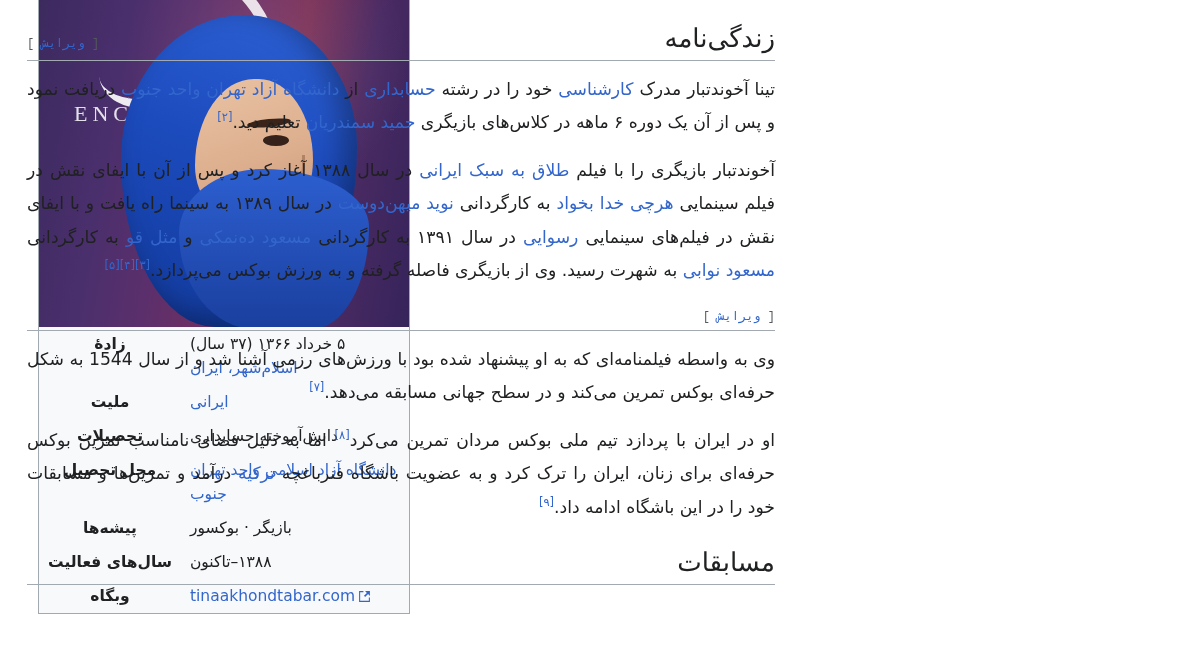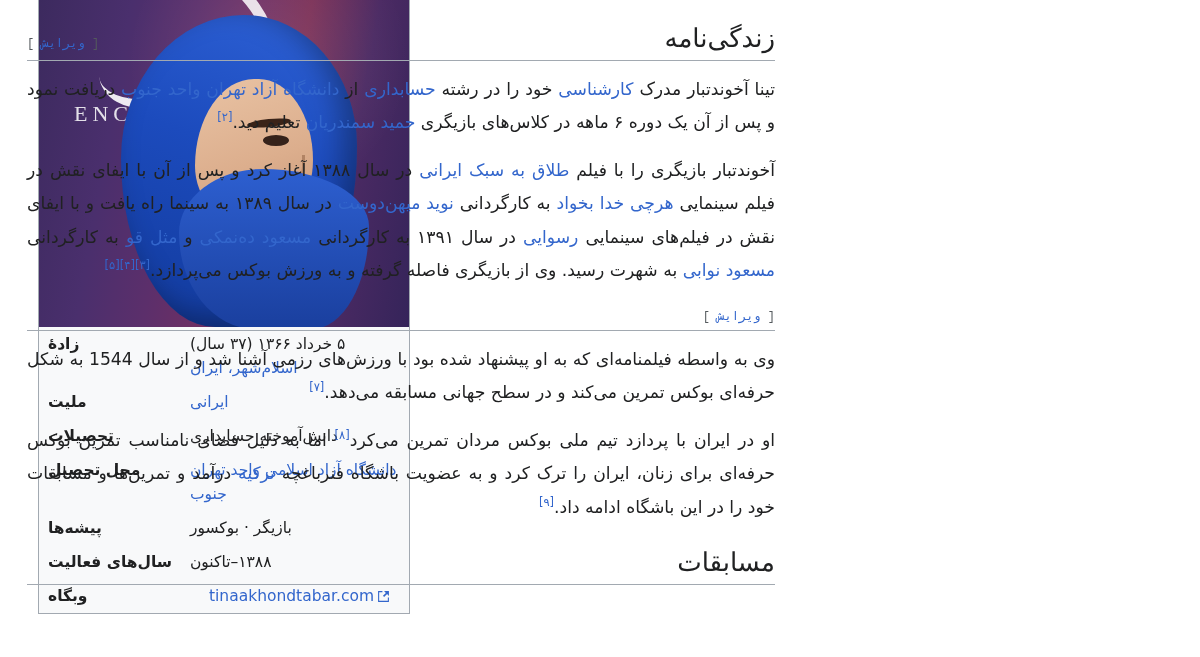--- a/index.html
+++ b/index.html
@@ -156,41 +156,40 @@
     border-radius: 18px;
   }
 
   .infobox table {
     width: 100%;
     border-collapse: collapse;
   }
   .infobox th, .infobox td {
     vertical-align: top;
     padding: 5px 9px;
-    text-align: left;
+    text-align: center;
   }
   .infobox th {
     width: 112px;
     font-weight: bold;
     white-space: nowrap;
   }
   .infobox td {
     text-align: left;
   }
   .ib-link {
     color: #3366cc;
     text-decoration: none;
   }
   .ext-link {
     color: #3366cc;
     text-decoration: none;
     white-space: nowrap;
     direction: ltr;
     unicode-bidi: embed;
-    margin-left: 19px;
   }
   .ext-icon {
     display: inline-block;
     width: 13px;
     height: 13px;
     position: relative;
     top: 2px;
     margin-left: 3px;
   }
 

